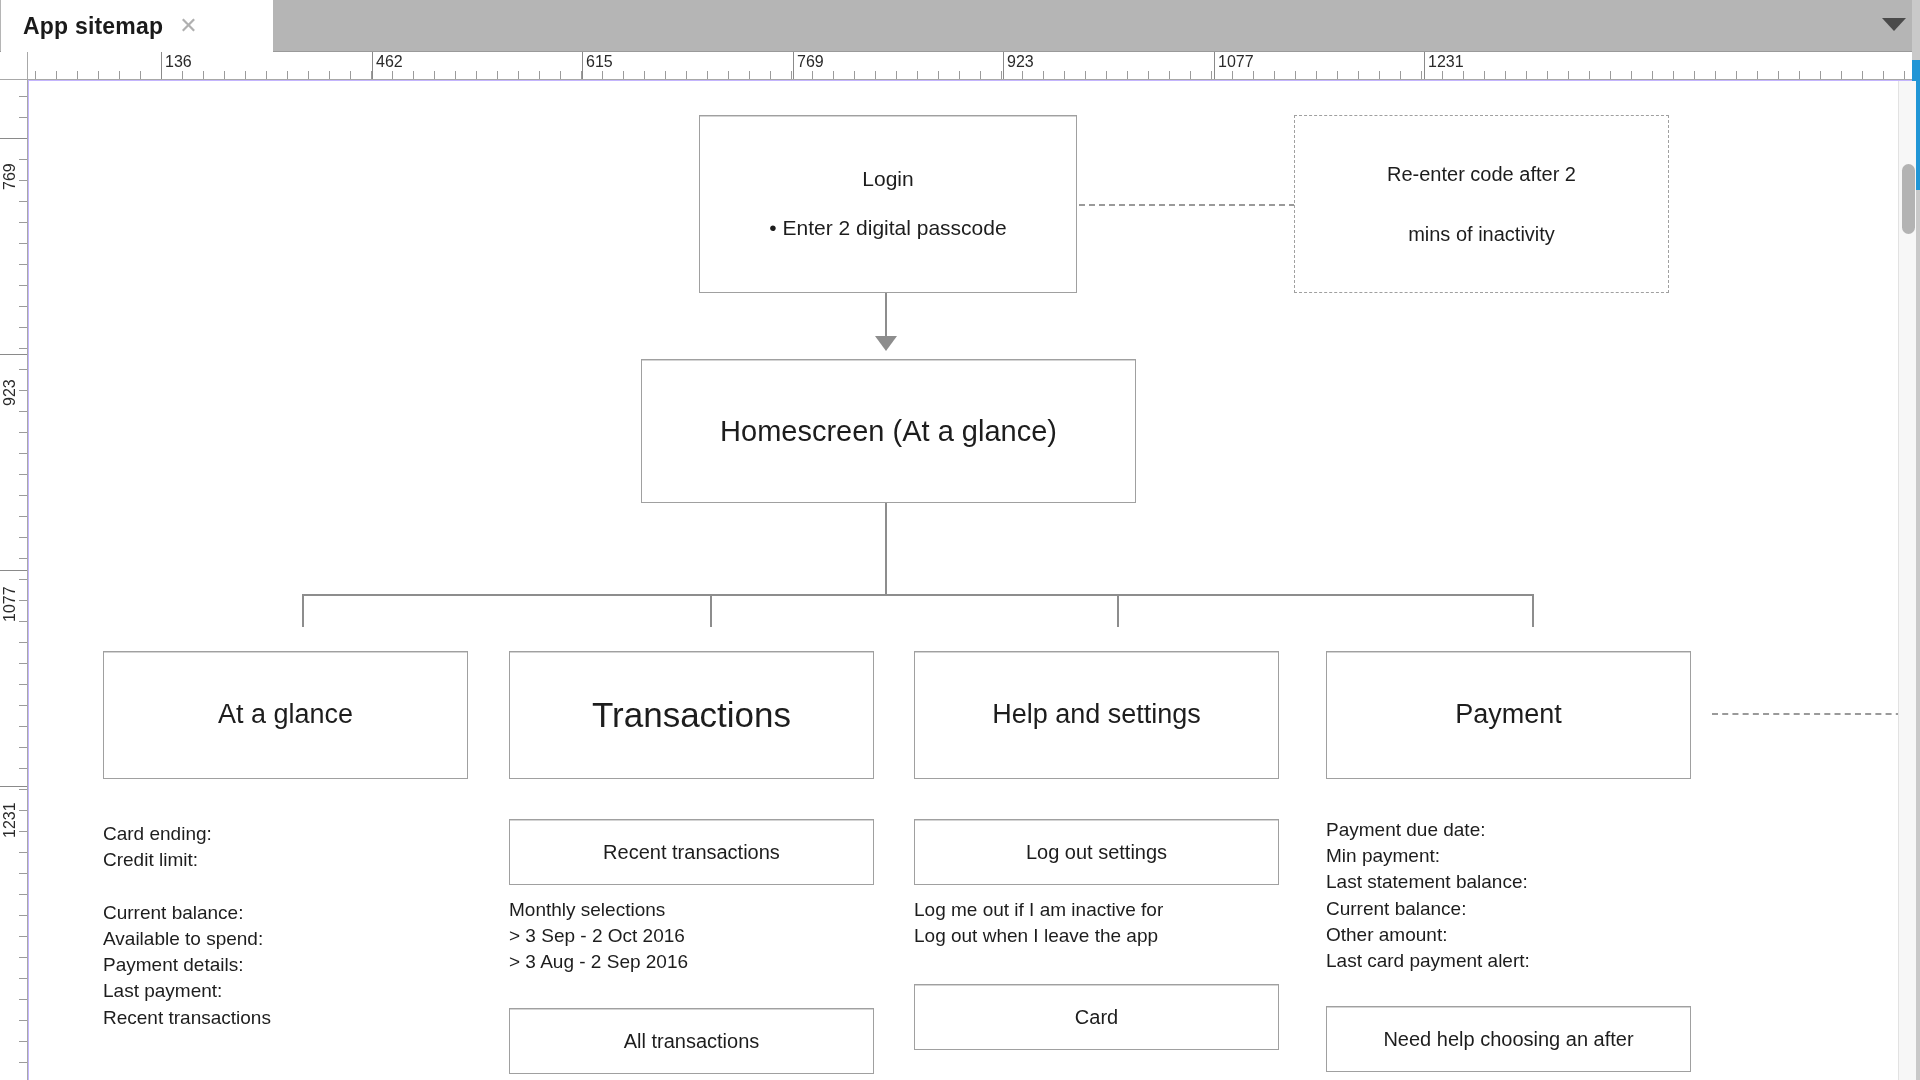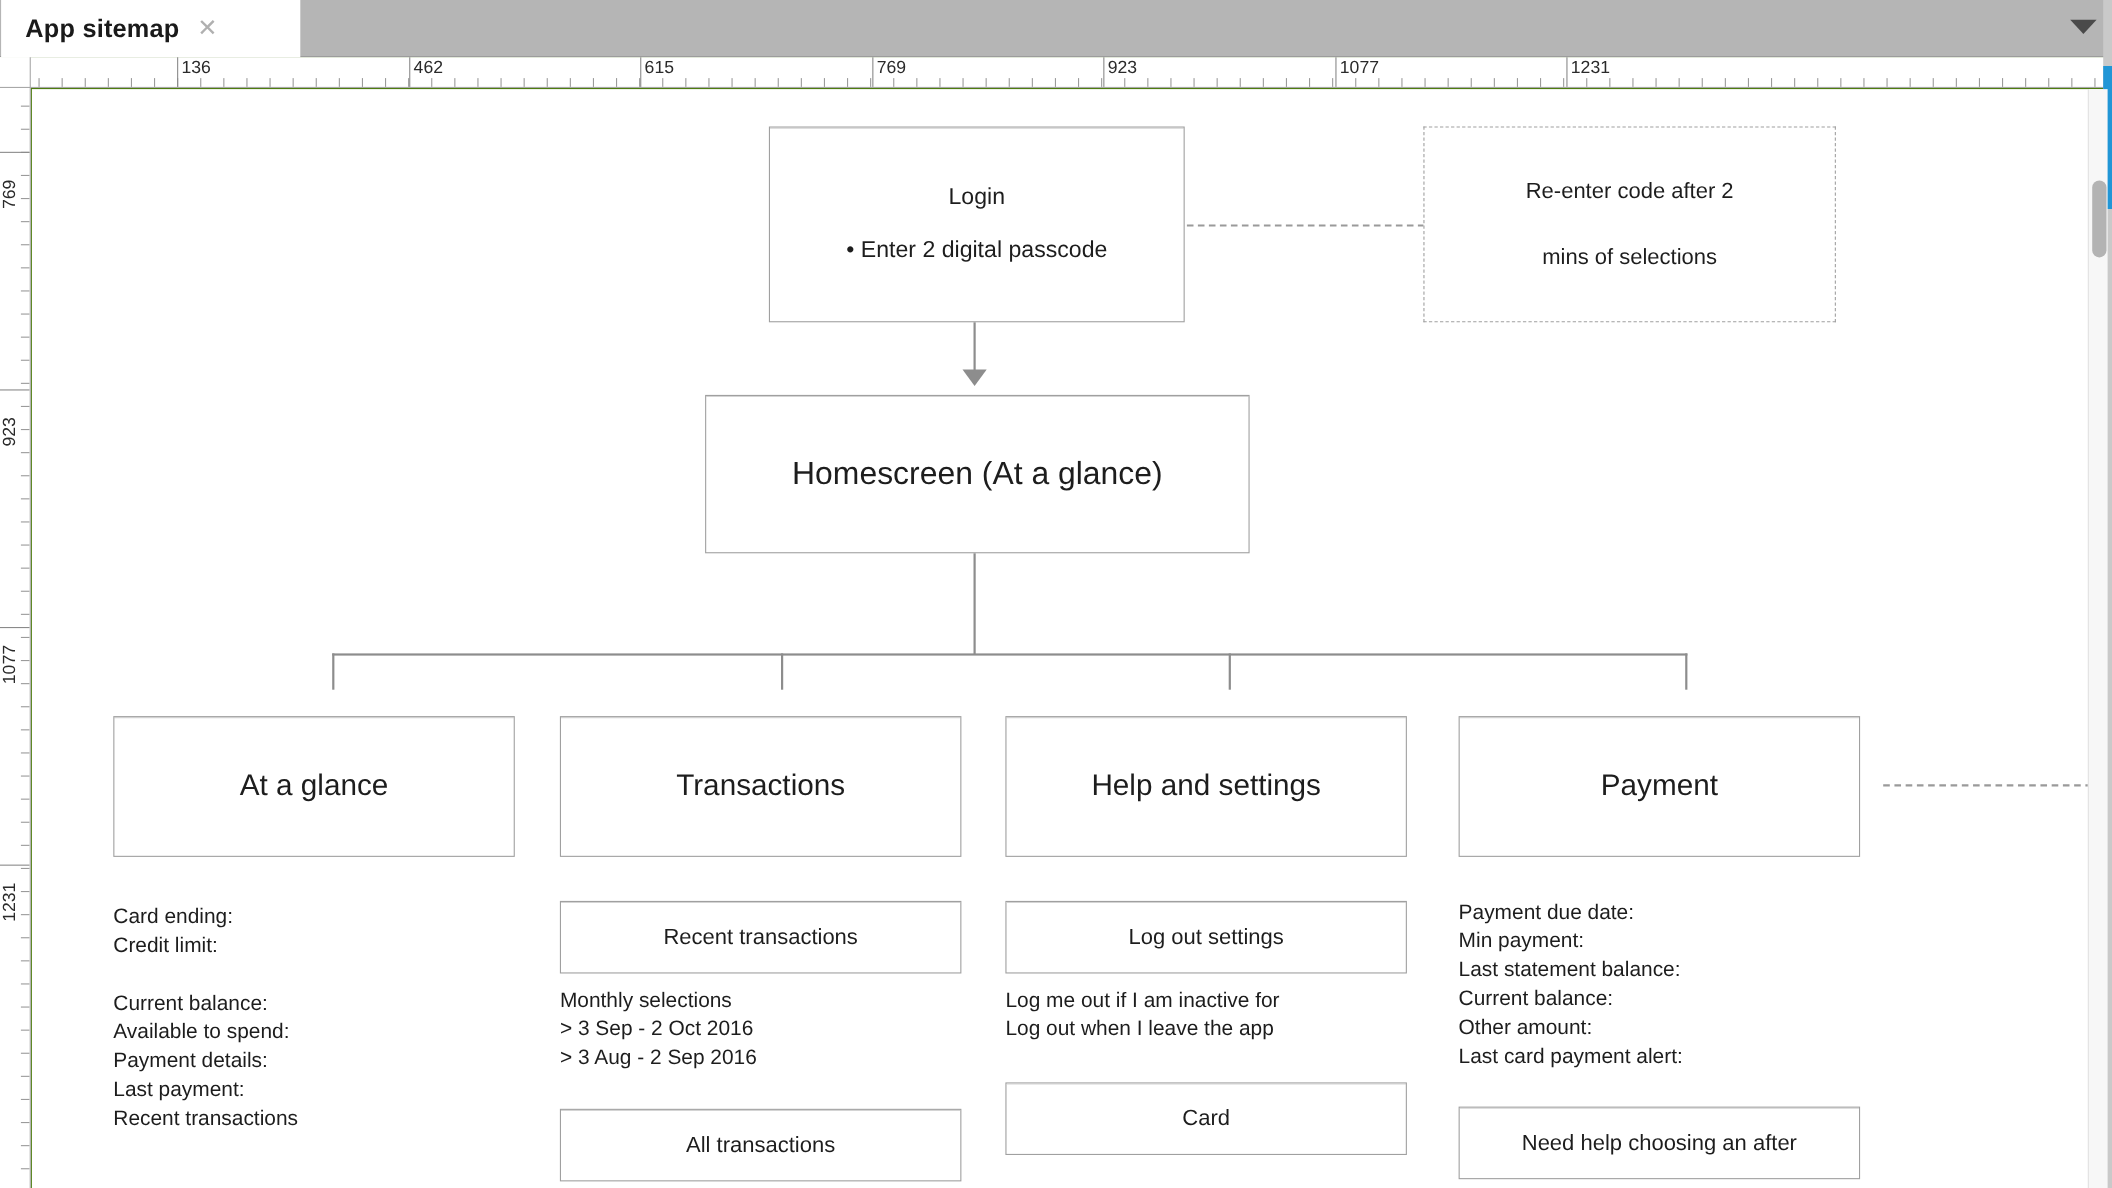--- a/index.html
+++ b/index.html
@@ -10,21 +10,21 @@
     height: 1080px;
     overflow: hidden;
     background: #ffffff;
     font-family: "Liberation Sans", sans-serif;
   }
 
   #app {
     position: relative;
     width: 1920px;
     height: 1080px;
-    background: #4d7c0f;
+    background: #c4b5fd;
   }
 
   
   .tabbar {
     position: absolute;
     left: 0; top: 0;
     width: 1920px; height: 52px;
     background: #b5b5b5;
     border-bottom: 1px solid #9a9a9a;
     box-sizing: border-box;
@@ -395,21 +395,21 @@
 
       <div class="node" style="left:670px; top:34px; width:378px; height:178px; font-size:21px;">
         <div class="node-title">Login</div>
         <div class="node-sub">• Enter 2 digital passcode</div>
       </div>
 
       <div class="line-dashed-h" style="left:1050px; top:123px; width:216px;"></div>
 
       <div class="node dashed" style="left:1265px; top:34px; width:375px; height:178px; font-size:20px;gap:35px;">
         <div class="node-title">Re-enter code after 2</div>
-        <div class="node-title">mins of selections</div>
+        <div class="node-title">mins of inactivity</div>
       </div>
 
       <div class="line-v" style="left:856px; top:212px; height:48px;"></div>
       <div class="arrow-down" style="left:846px; top:255px;"></div>
 
       <div class="node" style="left:612px; top:278px; width:495px; height:144px; font-size:29px;">
         <div class="node-title">Homescreen (At a glance)</div>
       </div>
 
       <div class="line-v" style="left:856px; top:422px; height:92px;"></div>
@@ -424,21 +424,21 @@
       </div>
       <div class="txt-block" style="left:74px; top:740px; width:340px;">Card ending:
 Credit limit:
 
 Current balance:
 Available to spend:
 Payment details:
 Last payment:
 Recent transactions</div>
 
-      <div class="node" style="left:480px; top:570px; width:365px; height:128px; font-size:27px;">
+      <div class="node" style="left:480px; top:570px; width:365px; height:128px; font-size:35px;">
         <div class="node-title">Transactions</div>
       </div>
       <div class="node" style="left:480px; top:738px; width:365px; height:66px; font-size:20px;">
         <div class="node-title">Recent transactions</div>
       </div>
       <div class="txt-block" style="left:480px; top:816px; width:350px;">Monthly selections
 &gt; 3 Sep - 2 Oct 2016
 &gt; 3 Aug - 2 Sep 2016</div>
       <div class="node" style="left:480px; top:927px; width:365px; height:66px; font-size:20px;">
         <div class="node-title">All transactions</div>

